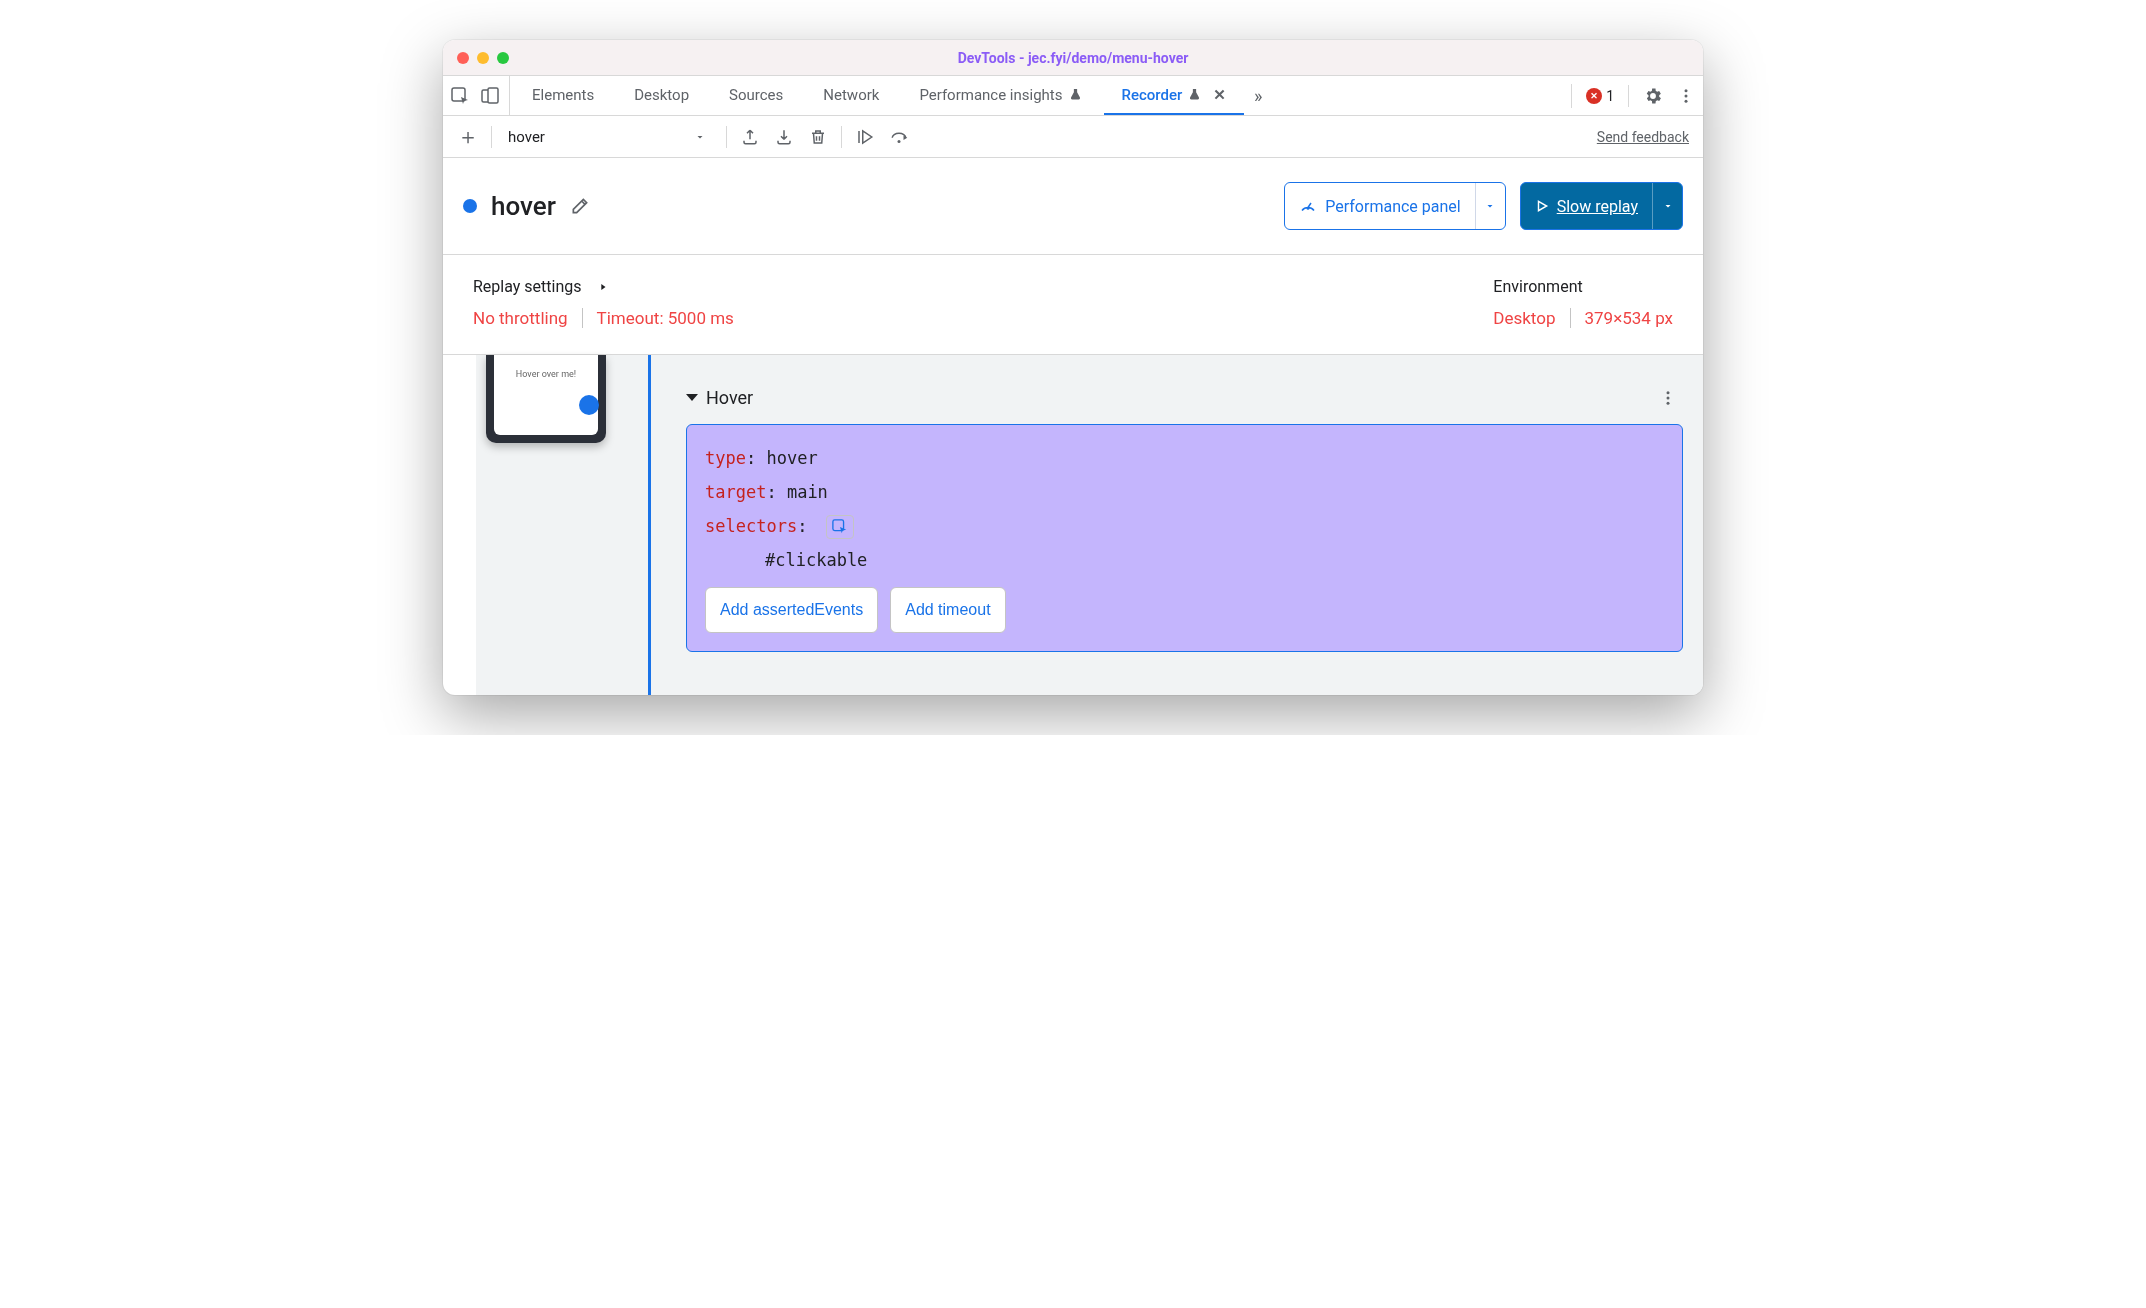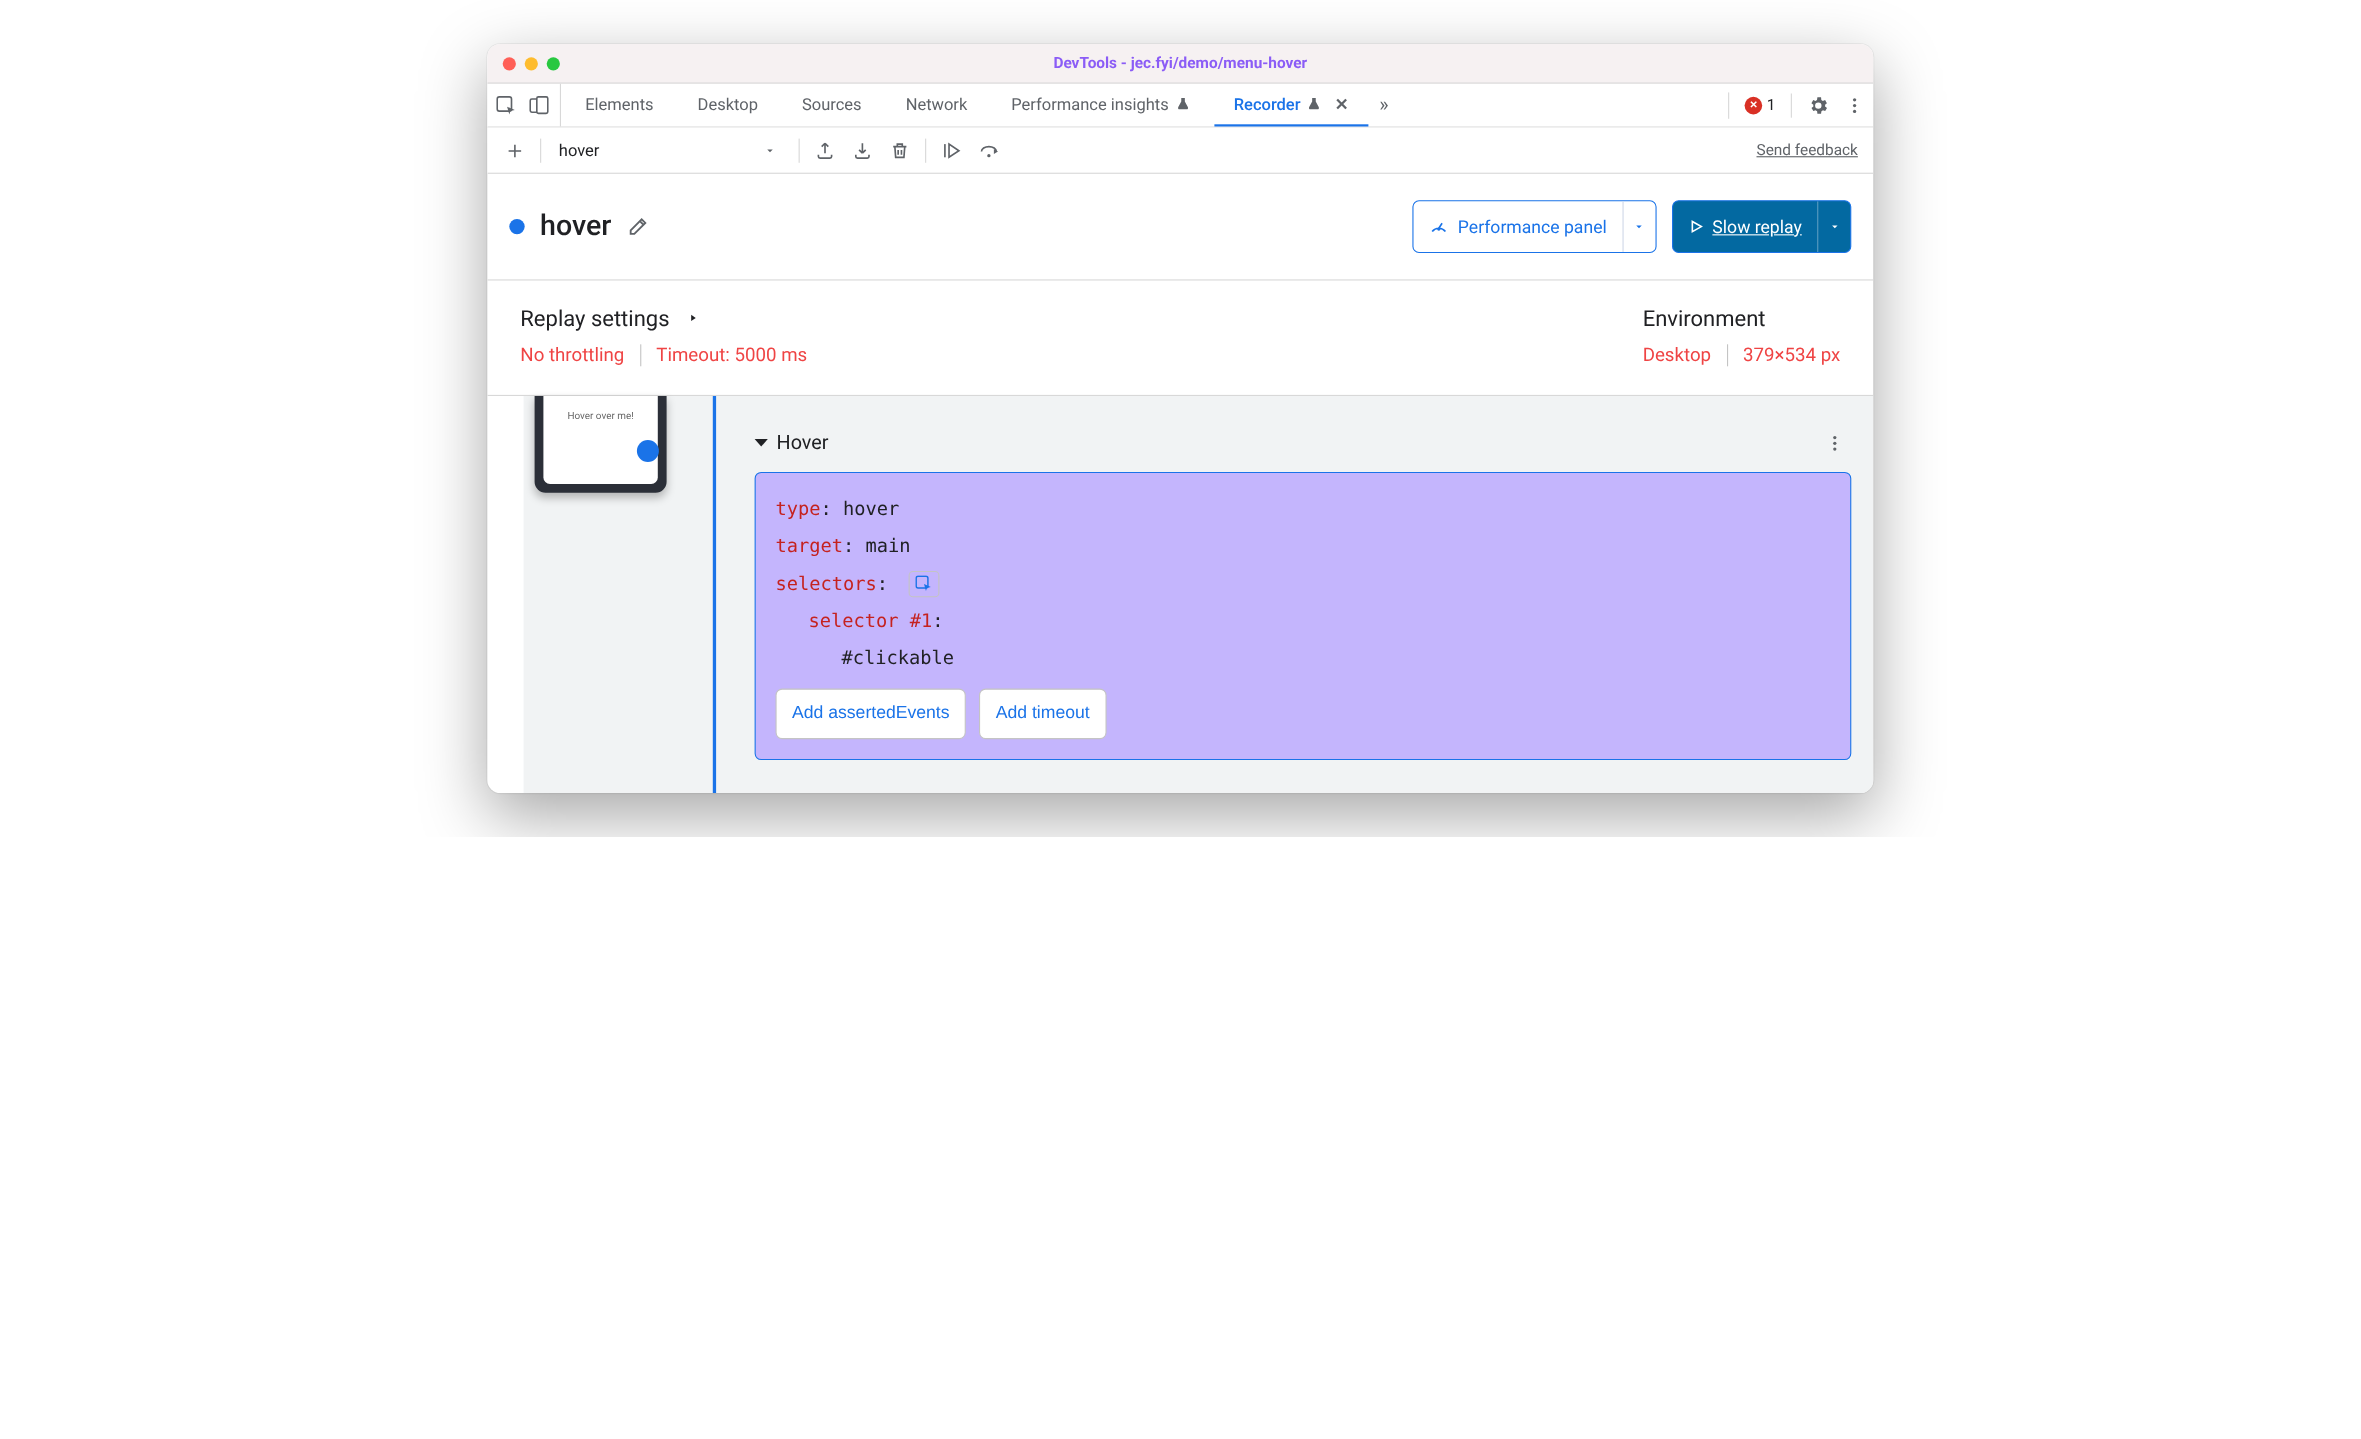--- a/index.html
+++ b/index.html
@@ -104,21 +104,21 @@
     width:30px; cursor:pointer;
   }
   .split-btn.outline .drop { border-left:1px solid #d0d8e8; }
   .split-btn.filled .drop { border-left:1px solid rgba(255,255,255,0.35); }
   
   .settings-row {
     display:flex; justify-content:space-between;
     padding: 22px 30px 26px 30px;
     border-bottom:1px solid #d8d8d8;
   }
-  .settings-col h3 { font-size:20px; font-weight:400; color:#202124; margin-bottom:12px; display:flex; align-items:center; gap:16px; }
+  .settings-col h3 { font-size:16px; font-weight:400; color:#202124; margin-bottom:12px; display:flex; align-items:center; gap:16px; }
   .settings-col .sub { font-size:17px; color:#ef4444; display:flex; gap:14px; }
   .settings-col .sub .vsepsm { width:1px; height:20px; background:#c4c4c4; }
   
   .timeline-area {
     background:#f1f3f4;
     padding: 0 20px 30px 10px;
     position:relative;
     display:flex;
     min-height:340px;
     margin-left:33px;
@@ -399,23 +399,20 @@
         </div>
         <div>
           <span class="k">selectors</span><span class="v">:</span>
           <span class="picker-btn">
             <svg width="16" height="16" viewBox="0 0 18 18">
                 <rect x="1" y="1" width="12" height="12" rx="2" fill="none" stroke="#1a73e8" stroke-width="1.5"></rect>
                 <path d="M9 9 L16 12 L12 13 L11 16 Z" fill="#1a73e8"></path>
               </svg>
           </span>
         </div>
-        <div class="indent1">
-          <span class="k">selector #1</span><span class="v">:</span>
-        </div>
         <div class="indent2">
           <span class="v">#clickable</span>
         </div>
         <div class="chip-row">
           <div class="chip">Add assertedEvents</div>
           <div class="chip">Add timeout</div>
         </div>
       </div>
     </div>
   </div>

